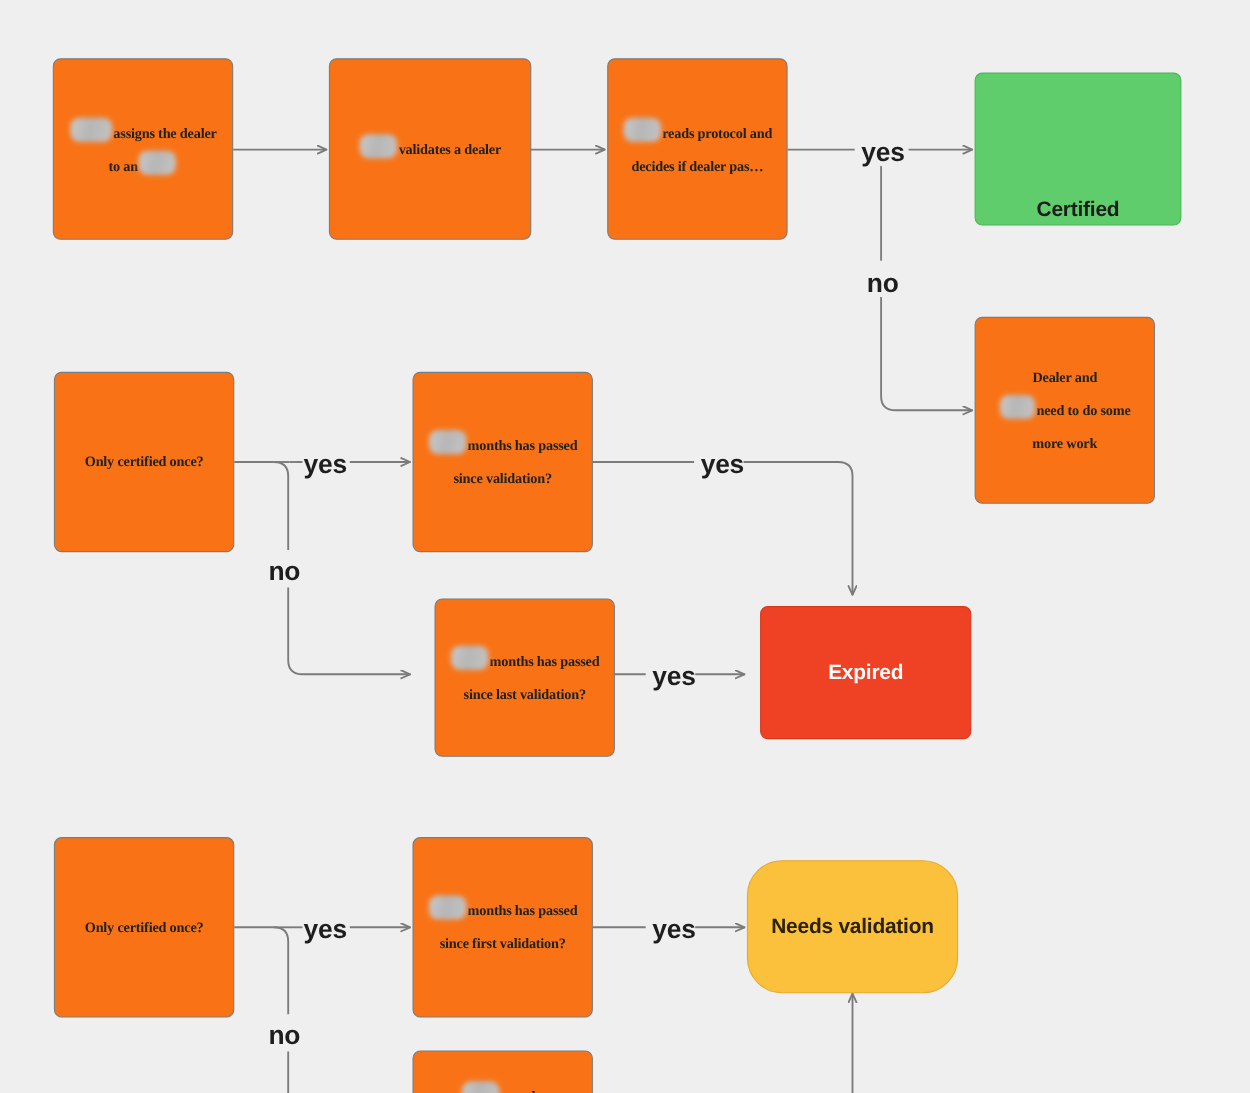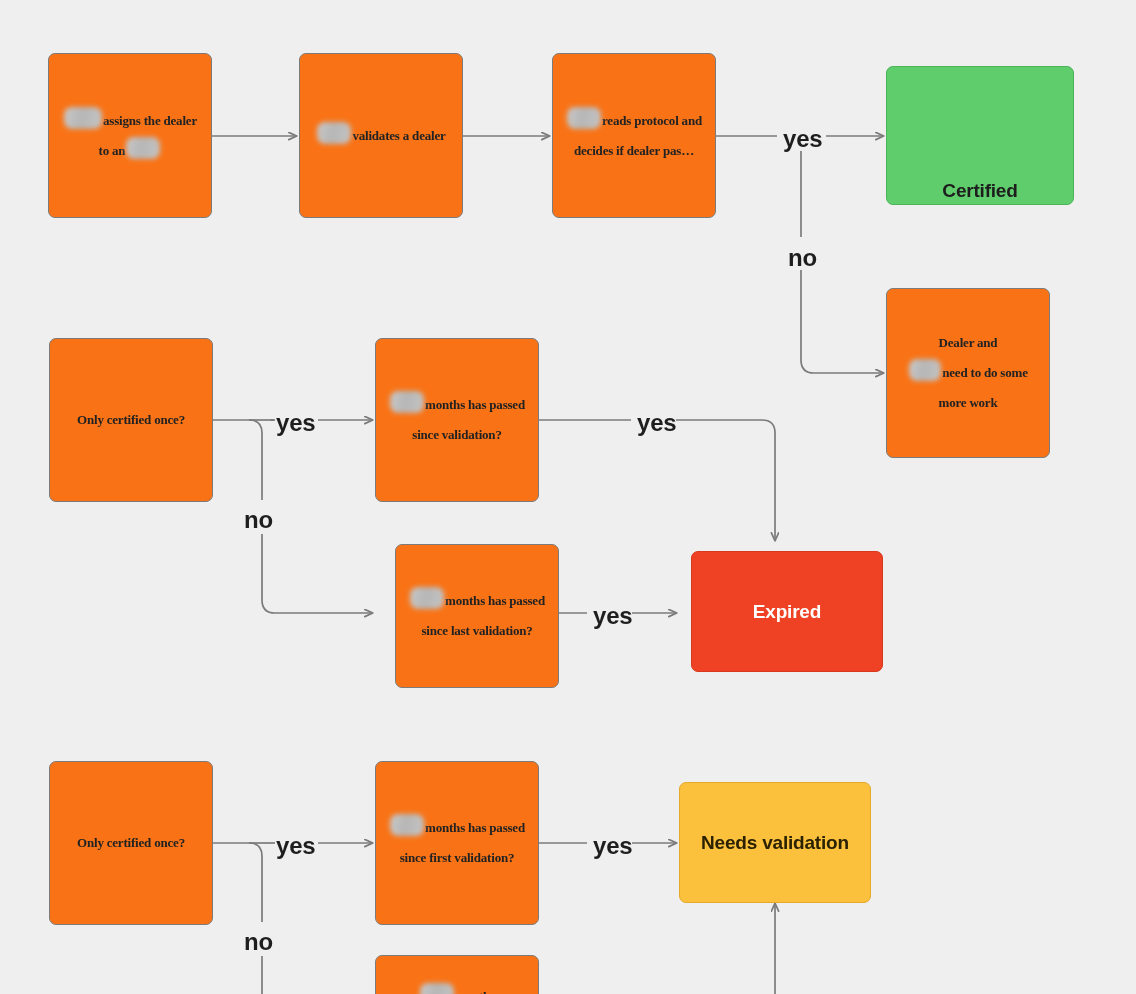--- a/index.html
+++ b/index.html
@@ -139,21 +139,21 @@
       <path d="M632,843 L677,843" marker-end="url(#arrow)"></path>
 
       <path d="M775,994 L775,903" marker-end="url(#arrow)"></path>
     </g>
   </svg>
 
   <div class="node process" style="left:48px; top:53px; width:164px; height:165px;">
     <span class="txt"><span class="redact" style="width:38px;height:22px;"></span><span>assigns the dealer to an</span><span class="redact" style="width:34px;height:22px;"></span></span>
   </div>
 
-  <div class="node process" style="left:299px; top:53px; width:164px; height:165px;">
+  <div class="node process" style="left:299px; top:53px; width:184px; height:165px;">
     <span class="txt"><span class="redact" style="width:34px;height:22px;"></span><span>validates a dealer</span></span>
   </div>
 
   <div class="node process" style="left:552px; top:53px; width:164px; height:165px;">
     <span class="txt"><span class="redact" style="width:34px;height:22px;"></span><span>reads protocol and decides if dealer pas…</span></span>
   </div>
 
   <div class="node terminal green" style="left:886px; top:66px; width:188px; height:139px;align-items:flex-end;">
     <span class="txt">Certified</span>
   </div>
@@ -187,21 +187,21 @@
   <div class="edge-label" style="left:593px; top:602px;">yes</div>
 
   <div class="node process" style="left:49px; top:761px; width:164px; height:164px;">
     <span class="txt">Only certified once?</span>
   </div>
 
   <div class="node process" style="left:375px; top:761px; width:164px; height:164px;">
     <span class="txt"><span class="redact" style="width:34px;height:22px;"></span><span>months has passed since first validation?</span></span>
   </div>
 
-  <div class="node terminal yellow" style="left:679px; top:782px; width:192px; height:121px;">
+  <div class="node terminal yellow" style="left:679px; top:782px; width:192px; height:121px;border-radius:32px;">
     <span class="txt">Needs validation</span>
   </div>
 
   <div class="node process" style="left:375px; top:955px; width:164px; height:100px;">
     <span class="txt" style="position:relative; top:-8px;"><span class="redact" style="width:34px;height:22px;"></span><span>months</span></span>
   </div>
 
   <div class="edge-label" style="left:276px; top:832px;">yes</div>
   <div class="edge-label" style="left:244px; top:928px;">no</div>
   <div class="edge-label" style="left:593px; top:832px;">yes</div>

